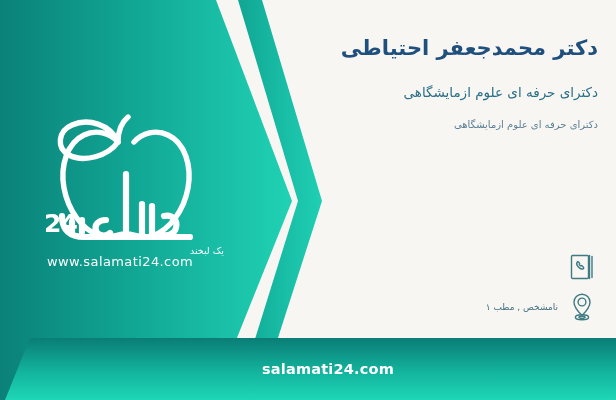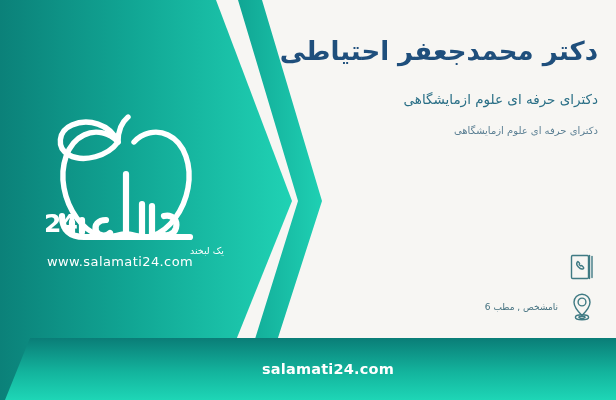--- a/index.html
+++ b/index.html
@@ -33,21 +33,21 @@
 
   
   #text-block{
     position:absolute;
     right:18px;top:34px;
     width:350px;
     text-align:right;
     direction:rtl;
   }
   #doctor-name{
-    font-size:26px;
+    font-size:21px;
     font-weight:bold;
     color:#1f4f7c;
     letter-spacing:0px;
     line-height:1.35;
     white-space:nowrap;
   }
   #specialty-main{
     margin-top:20px;
     font-size:13.5px;
     color:#2a6f86;
@@ -207,21 +207,21 @@
     <div class="c-row">
       <div class="c-ico">
         <svg width="26" height="30" viewBox="0 0 26 30" fill="none" stroke="#3f7a83" stroke-width="1.4" stroke-linecap="round" stroke-linejoin="round">
           <path d="M13,2.2 C8.6,2.2 5,5.8 5,10.2 C5,15.6 13,23.4 13,23.4
                    C13,23.4 21,15.6 21,10.2 C21,5.8 17.4,2.2 13,2.2 Z"></path>
           <circle cx="13" cy="10" r="3.9"></circle>
           <ellipse cx="13" cy="25.3" rx="6.6" ry="2.5"></ellipse>
           <ellipse cx="13" cy="25.3" rx="3.1" ry="1.1"></ellipse>
         </svg>
       </div>
-      <div class="c-txt">نامشخص , مطب 6</div>
+      <div class="c-txt">نامشخص , مطب ۱</div>
     </div>
 
   </div>
 
   <svg id="bottom-bar" viewBox="0 0 616 62" preserveAspectRatio="none" aria-hidden="true">
     <defs>
       <linearGradient id="gBar2" x1="0" y1="0" x2="0" y2="1">
         <stop offset="0" stop-color="#0a7d77"></stop>
         <stop offset="0.55" stop-color="#13b49d"></stop>
         <stop offset="1" stop-color="#1ed6b6"></stop>

